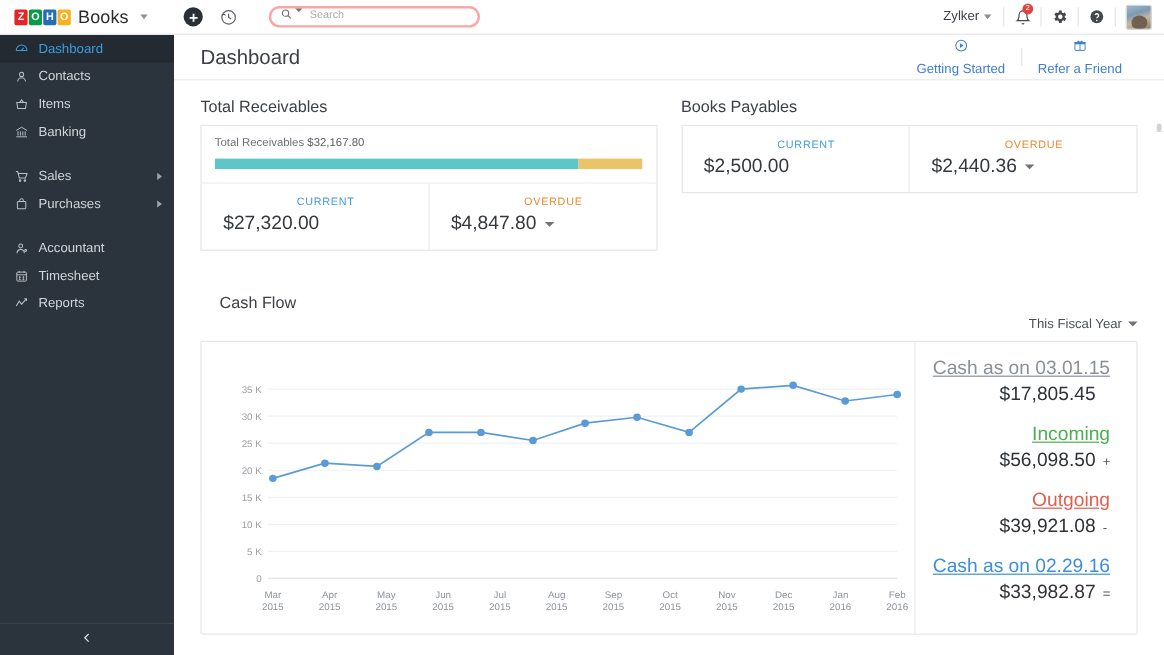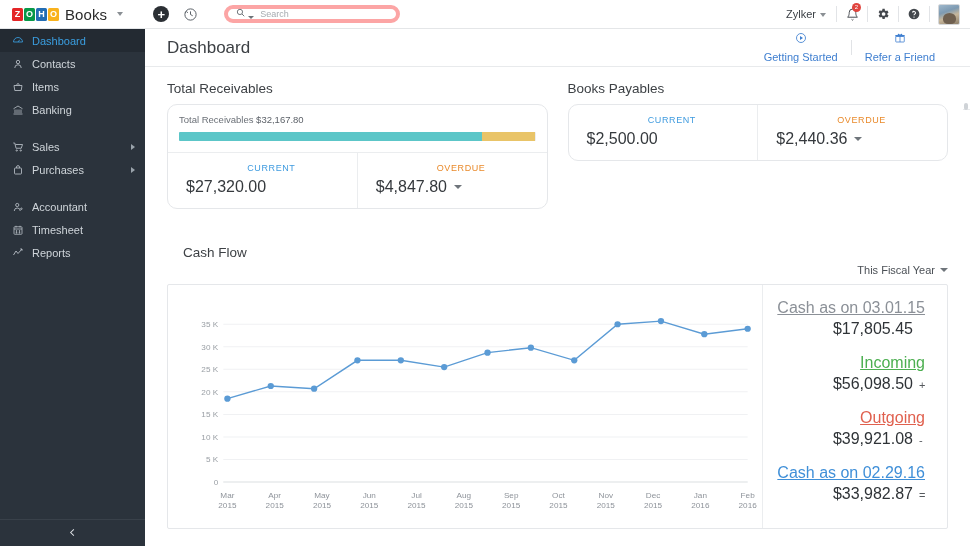--- a/index.html
+++ b/index.html
@@ -43,23 +43,23 @@
   .plus-btn {
     width: 16px; height: 16px; border-radius: 50%;
     background: #2b2f34; color: #fff;
     display: flex; align-items: center; justify-content: center;
     font-size: 13px; line-height: 1; font-weight: bold; cursor: pointer;
   }
   .icon-btn { cursor: pointer; display: flex; align-items: center; color: #5b6168; }
   .search-box {
     margin-left: 26px;
     width: 176px; height: 18px;
-    border: 4px solid #fca5a5; border-radius: 9px;
+    border: 2px solid #fca5a5; border-radius: 9px;
     background: #fff;
-    display: flex; align-items: flex-end; gap: 3px;
+    display: flex; align-items: flex-start; gap: 3px;
     padding: 0 8px;
   }
   .search-box .mag { color: #6d7378; font-size: 9px; }
   .search-box .scaret {
     width: 0; height: 0;
     border-left: 3px solid transparent; border-right: 3px solid transparent;
     border-top: 3.5px solid #6d7378; margin-right: 3px;
   }
   .search-input {
     border: none; outline: none; background: transparent;
@@ -148,21 +148,21 @@
     display: flex; align-items: center; gap: 5px;
     color: #3f7fd0; font-size: 11px; cursor: pointer; padding: 0 13px; flex-direction: column;
   }
   .head-sep { width: 1px; height: 15px; background: #e1e3e6; }
 
   .content { flex: 1; overflow: hidden; padding: 14px 22px 0 22px; position: relative; }
 
   .cards-row { display: flex; gap: 20px; }
   .card {
     flex: 1;
-    border: 1px solid #e5e7ea; border-radius: 10px;
+    border: 1px solid #e5e7ea; border-radius: 0;
     background: #fff;
   }
   .section-title { font-size: 13.5px; color: #3d4145; margin-bottom: 8px; }
 
   .bar-block { padding: 9px 11px 11px 11px; border-bottom: 1px solid #ebedef; }
   .bar-label { font-size: 9.5px; color: #6b7077; margin-bottom: 7px; }
   .bar-label b { font-weight: normal; color: #5d6269; }
   .bar-track { height: 9px; display: flex; border-radius: 1px; overflow: hidden; background: #eceef0; }
   .bar-teal { background: #5cc6c8; }
   .bar-yellow { background: #e9c468; }

